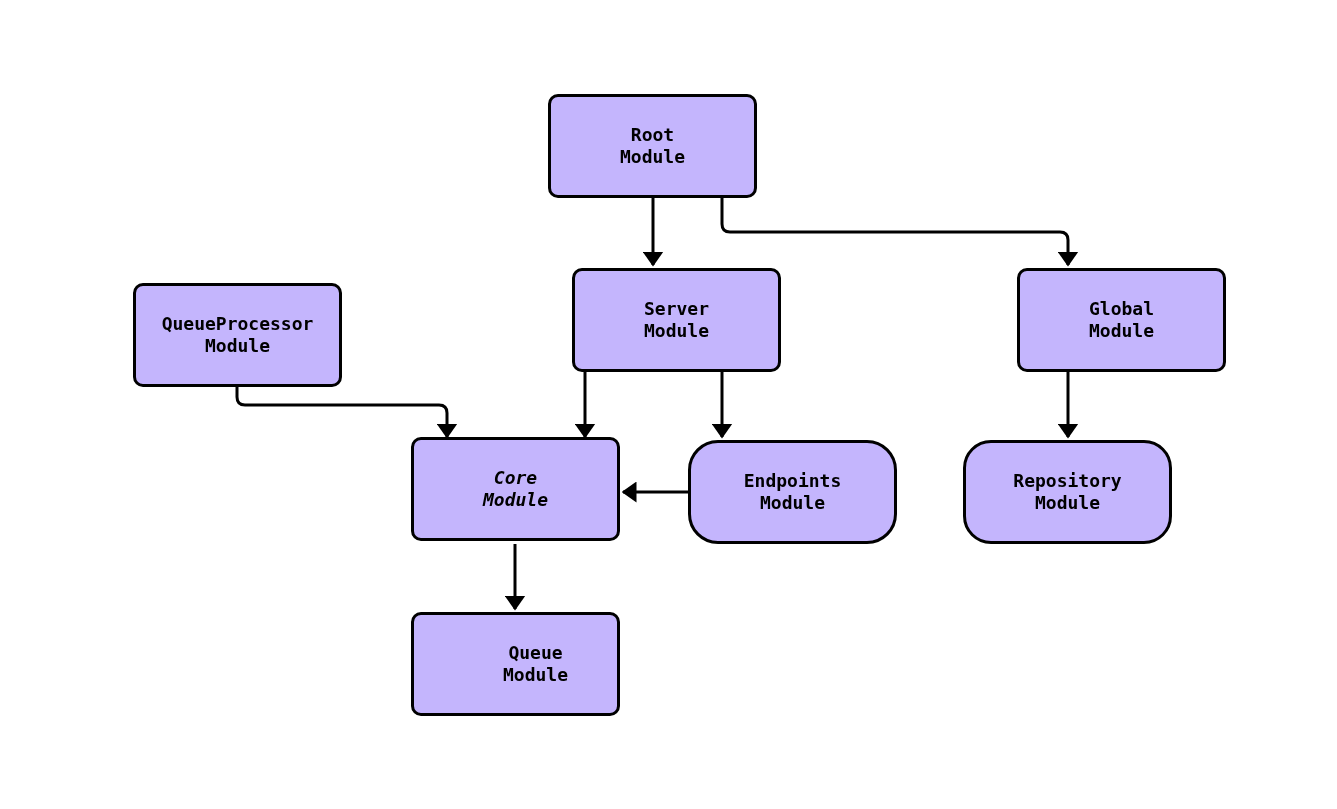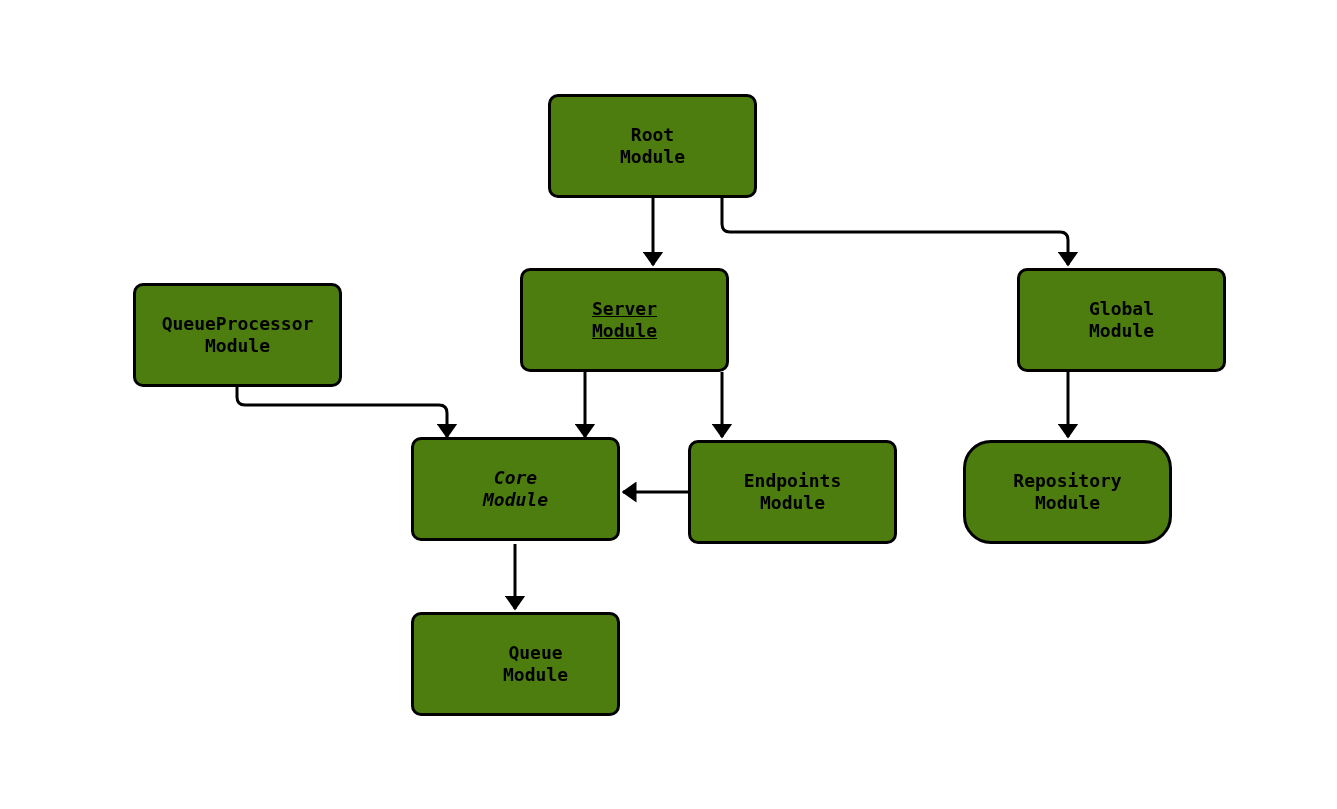--- a/index.html
+++ b/index.html
@@ -24,21 +24,21 @@
   .edge {
     fill: none;
     stroke: #000000;
     stroke-width: 3;
   }
   .node {
     position: absolute;
     box-sizing: border-box;
     width: 209px;
     height: 104px;
-    background: #4d7c0f;
+    background: #c4b5fd;
     border: 3px solid #000000;
     border-radius: 10px;
     display: flex;
     align-items: center;
     justify-content: center;
   }
   .node-label {
     font-family: "DejaVu Sans Mono", monospace;
     font-weight: bold;
     font-size: 18px;
@@ -68,41 +68,41 @@
     <path class="edge" d="M688,492 L623,492" marker-end="url(#arrowhead)"></path>
     <path class="edge" d="M1068,372 L1068,437" marker-end="url(#arrowhead)"></path>
     <path class="edge" d="M515,544 L515,609" marker-end="url(#arrowhead)"></path>
   </svg>
 
   <div class="node" style="left:548px; top:94px;">
     <div class="node-label">Root
 Module</div>
   </div>
 
-  <div class="node" style="left:520px; top:268px;text-decoration:underline;">
+  <div class="node" style="left:572px; top:268px;">
     <div class="node-label">Server
 Module</div>
   </div>
 
   <div class="node" style="left:1017px; top:268px;">
     <div class="node-label">Global
 Module</div>
   </div>
 
   <div class="node" style="left:133px; top:267px;margin-top:16px;">
     <div class="node-label">QueueProcessor
 Module</div>
   </div>
 
   <div class="node" style="left:411px; top:437px;font-style:italic;">
     <div class="node-label">Core
 Module</div>
   </div>
 
-  <div class="node" style="left:688px; top:440px;">
+  <div class="node" style="left:688px; top:440px;border-radius:30px;">
     <div class="node-label">Endpoints
 Module</div>
   </div>
 
   <div class="node" style="left:963px; top:440px;border-radius:28px;">
     <div class="node-label">Repository
 Module</div>
   </div>
 
   <div class="node" style="left:411px; top:612px;padding-left:40px;">

